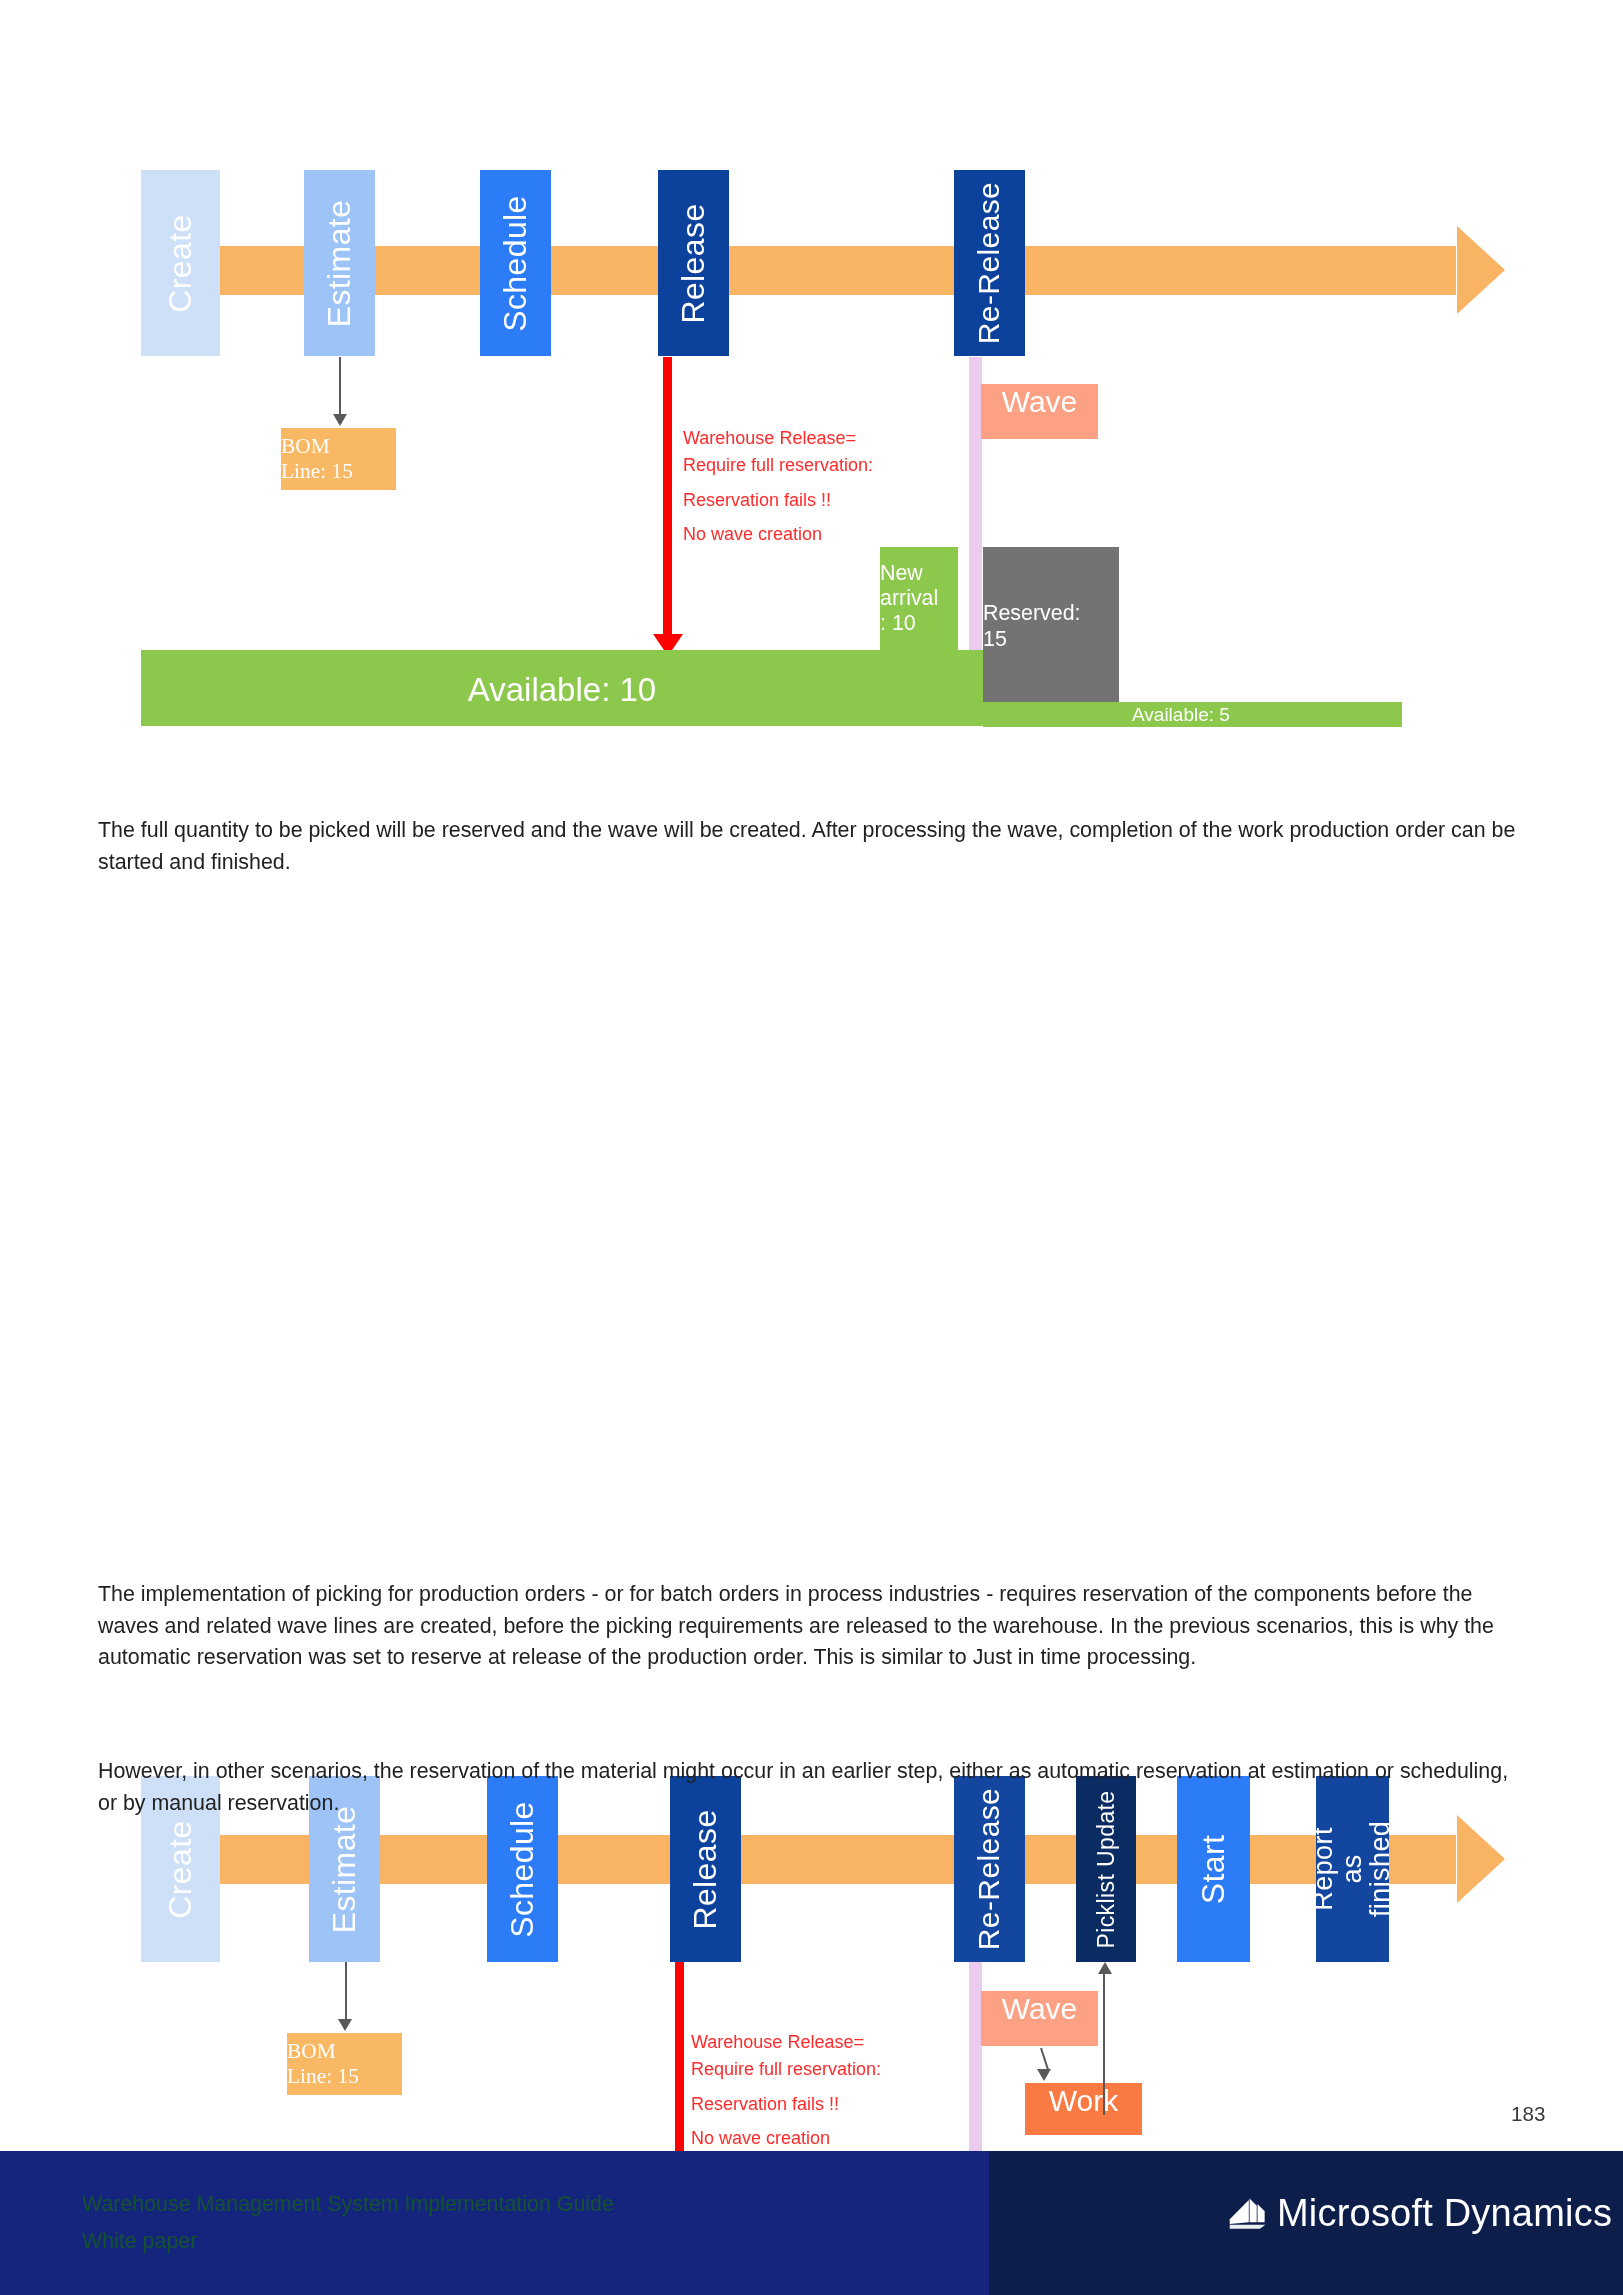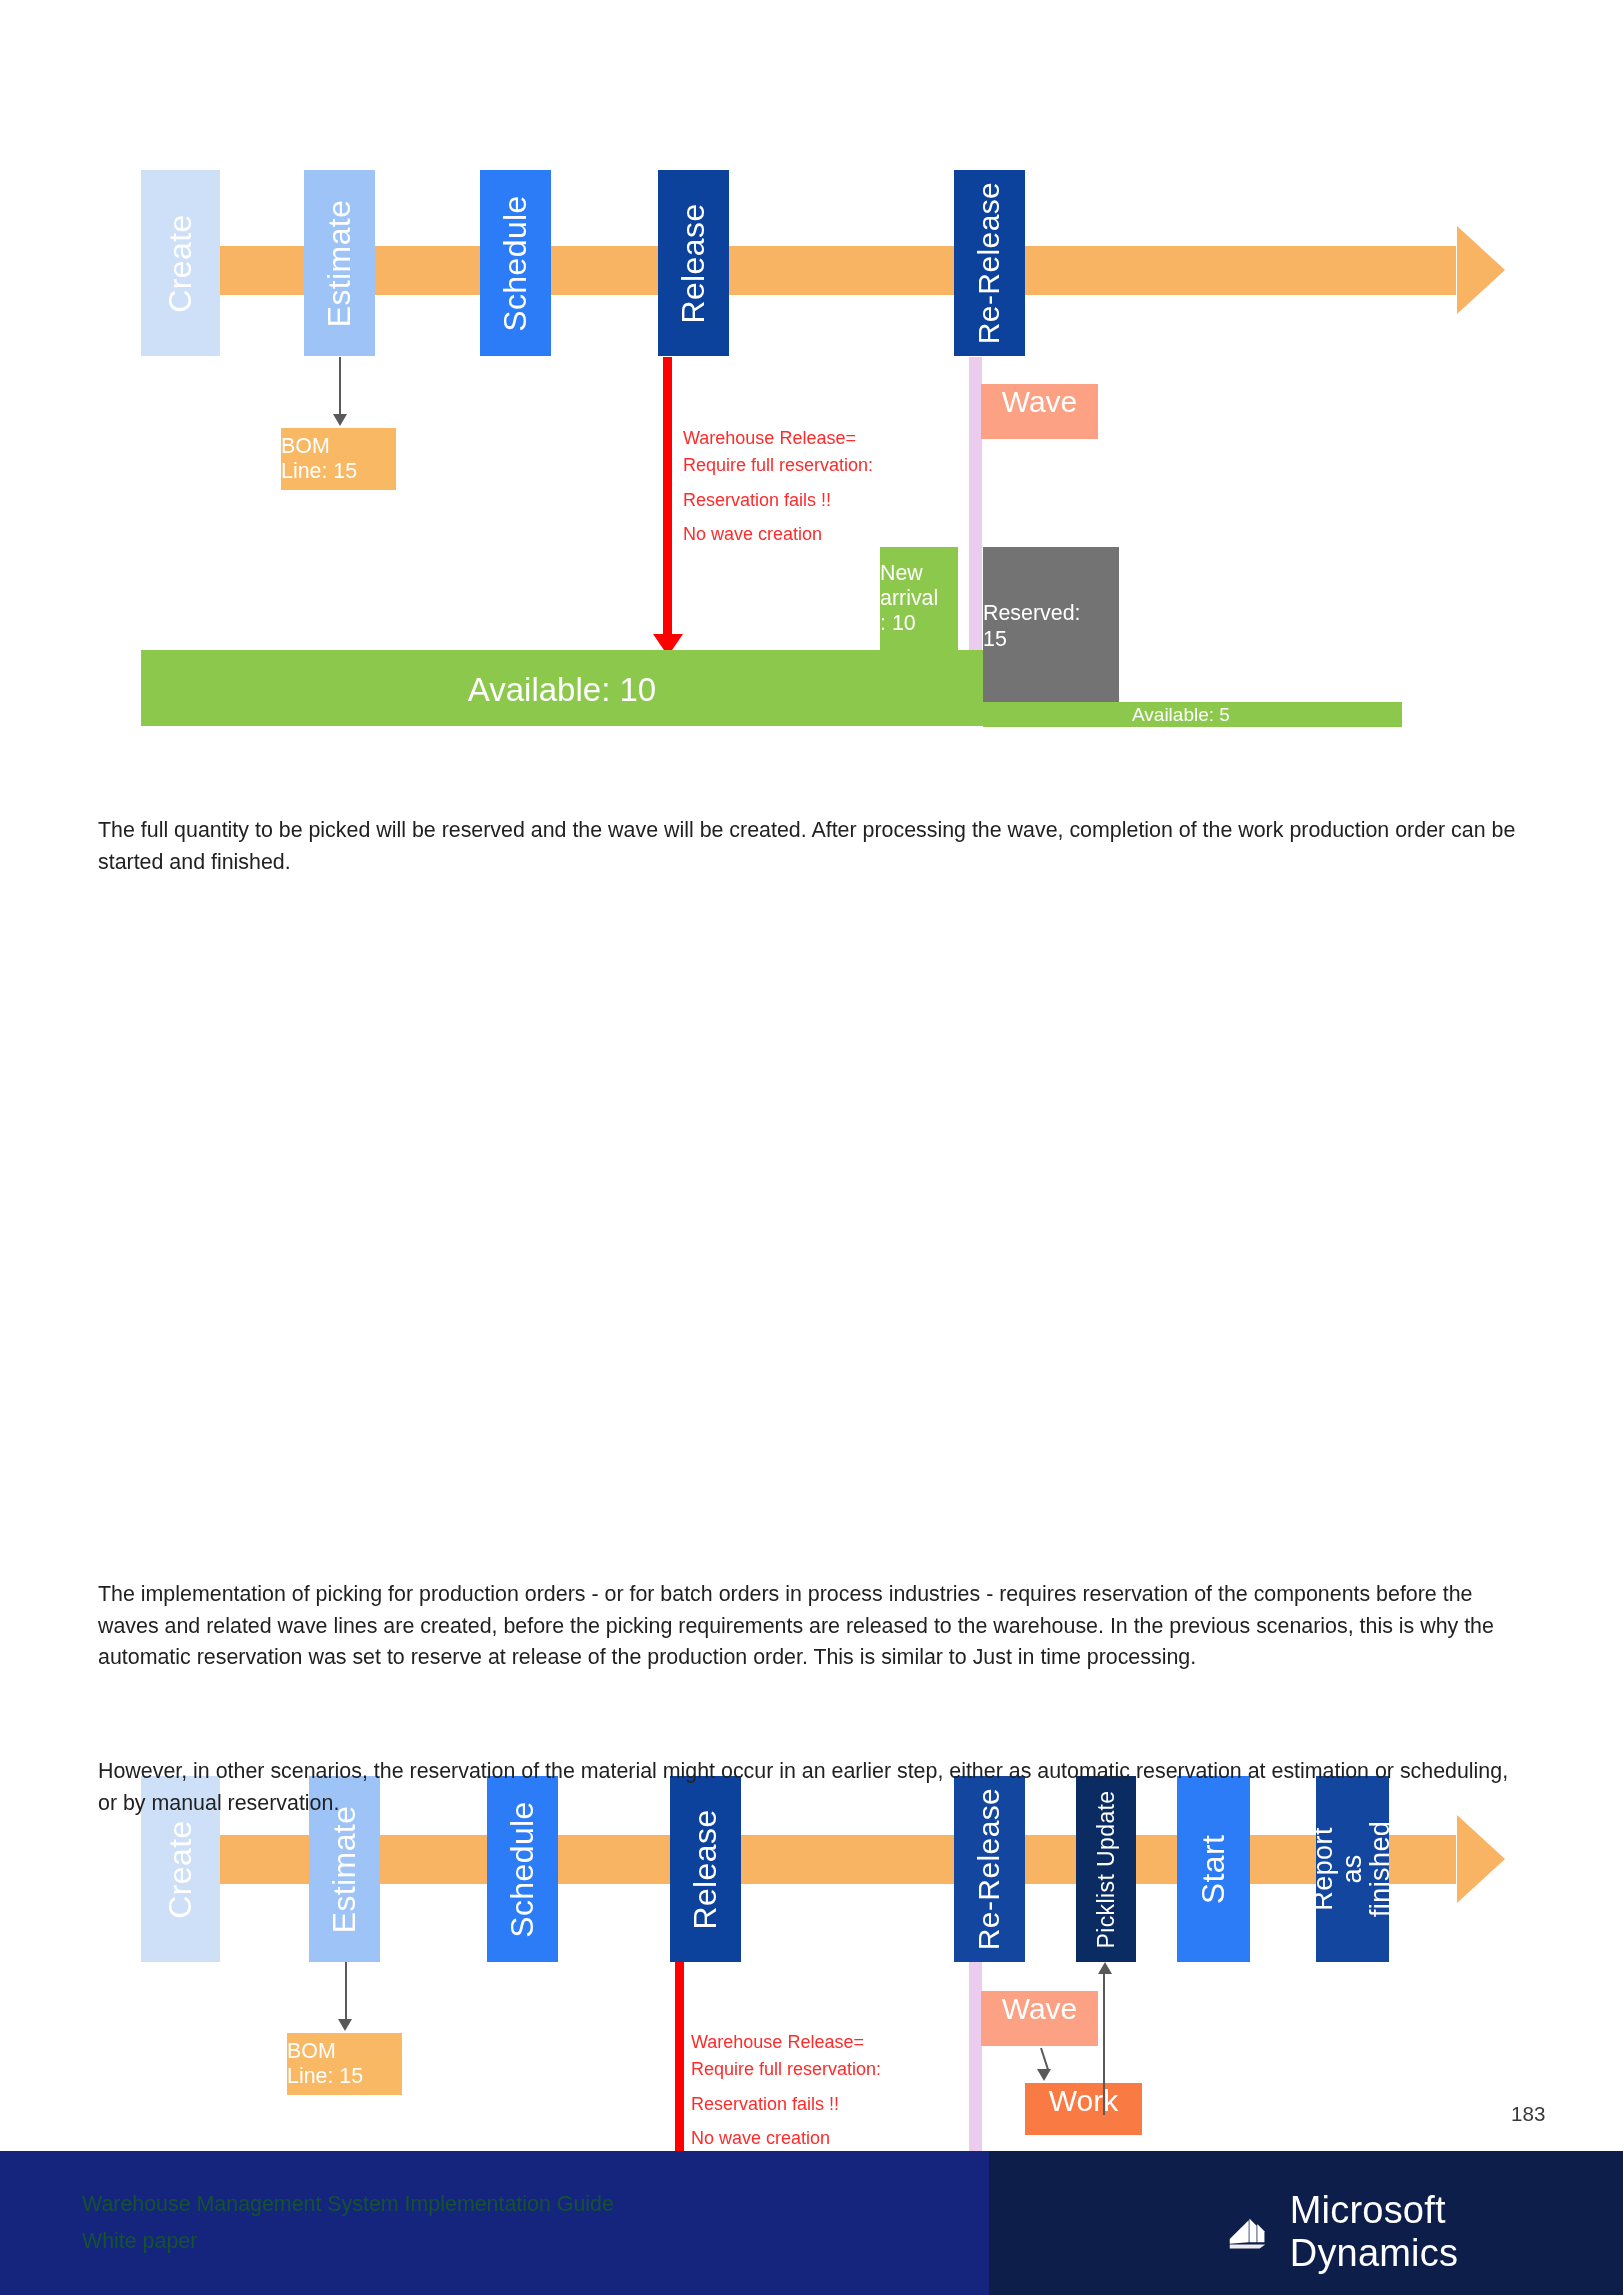--- a/index.html
+++ b/index.html
@@ -33,21 +33,21 @@
     white-space:nowrap;
     color:#ffffff;
     font-weight:400;
     letter-spacing:0.4px;
     text-align:center;
   }
   .step-label.two-line{white-space:normal;width:151px;line-height:1.06;}
 
   
   .box{position:absolute;display:flex;align-items:flex-start;justify-content:center;text-align:center;color:#fff;line-height:1.18;}
-  .box-bom{background:#F9B864;font-size:21.4px;}
+  .box-bom{background:#F9B864;font-size:21.4px;font-family:Liberation Serif, serif;}
   .box-wave{background:#FCA183;font-size:30px;}
   .box-work{background:#F97A43;font-size:30px;margin-left:40px;}
   .box-reserved{background:#737373;font-size:21.4px;}
   .box-newarrival{background:#8CC84B;font-size:21.4px;}
   .bar-green{position:absolute;background:#8CC84B;}
   .bar-green .lbl-big{position:absolute;left:0;right:0;text-align:center;color:#fff;font-size:33px;}
   .bar-green .lbl-small{position:absolute;color:#fff;font-size:19px;}
 
   
   .arrow-red{position:absolute;background:#FF0000;width:8.7px;}
@@ -67,21 +67,21 @@
   .para{position:absolute;color:#212121;font-size:21.4px;line-height:1.48;width:1435px;}
   .heading{position:absolute;color:#1b1b1b;font-size:30px;font-style:italic;font-weight:400;}
   .heading .num{display:inline-block;width:101px;}
   .pagenum{position:absolute;color:#3a3a3a;font-size:20.6px;}
 
   
   .footer{position:absolute;left:0;bottom:0;width:1623px;height:144px;}
   .footer-left{position:absolute;left:0;top:0;width:989px;height:144px;background:#15257E;}
   .footer-right{position:absolute;left:989px;top:0;width:634px;height:144px;background:#0E1E4B;}
   .footer-text{position:absolute;left:82px;top:35px;color:#14532d;font-size:21.4px;line-height:1.72;}
-  .footer-logo{position:absolute;left:1225px;top:2189px;display:flex;align-items:center;gap:19px;}
+  .footer-logo{position:absolute;left:1225px;top:2189px;display:flex;align-items:flex-end;gap:6px;}
   .footer-logo .logo-word{color:#fff;font-size:38px;letter-spacing:0.2px;}
 </style>
 </head>
 <body>
 
 <div class="page">
 
   <div class="diagram" style="top:0;height:753px;">
 
     <div class="timeline" style="left:212px;top:246px;width:1244px;"></div>

